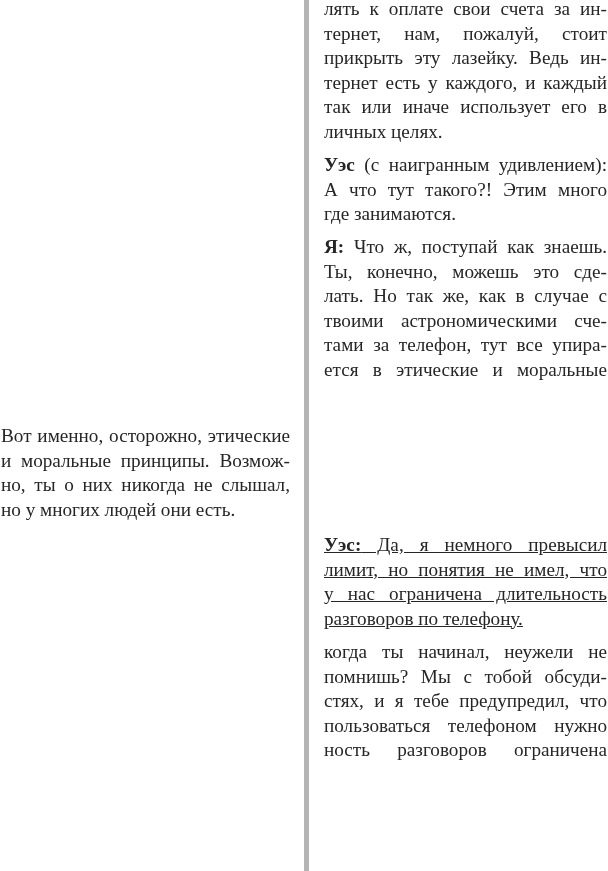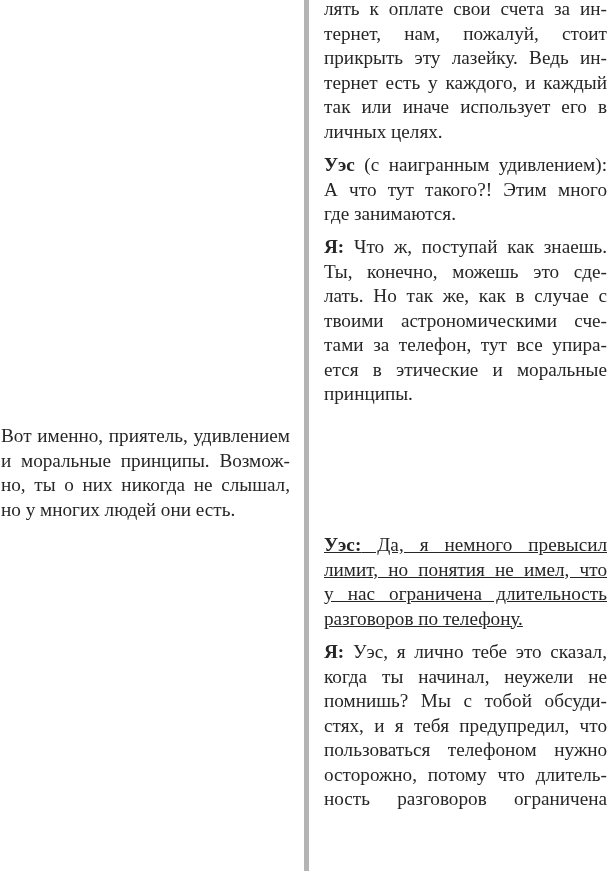--- a/index.html
+++ b/index.html
@@ -34,38 +34,35 @@
   <span class="line last">где занимаются.</span>
 </div>
 
 <div class="para right" style="top:235px;">
   <span class="line"><span class="spk">Я:</span><span> Что ж, поступай как знаешь.</span></span>
   <span class="line">Ты, конечно, можешь это сде-</span>
   <span class="line">лать. Но так же, как в случае с</span>
   <span class="line">твоими астрономическими сче-</span>
   <span class="line">тами за телефон, тут все упира-</span>
   <span class="line">ется в этические и моральные</span>
-  <span class="line last">принципы.</span>
 </div>
 
 <div class="para left" style="top:424px;">
-  <span class="line">Вот именно, приятель, удивлением</span>
+  <span class="line">Вот именно, осторожно, этические</span>
   <span class="line">и моральные принципы. Возмож-</span>
   <span class="line">но, ты о них никогда не слышал,</span>
   <span class="line last">но у многих людей они есть.</span>
 </div>
 
 <div class="para right" style="top:533px;text-decoration:underline;">
   <span class="line"><span class="spk">Уэс:</span><span> Да, я немного превысил</span></span>
   <span class="line">лимит, но понятия не имел, что</span>
   <span class="line">у нас ограничена длительность</span>
   <span class="line last">разговоров по телефону.</span>
 </div>
 
 <div class="para right" style="top:640px;">
-  <span class="line"><span class="spk">Я:</span><span> Уэс, я лично тебе это сказал,</span></span>
   <span class="line">когда ты начинал, неужели не</span>
   <span class="line">помнишь? Мы с тобой обсуди-</span>
-  <span class="line">стях, и я тебя предупредил, что</span>
+  <span class="line">стях, и я тебе предупредил, что</span>
   <span class="line">пользоваться телефоном нужно</span>
-  <span class="line">осторожно, потому что длитель-</span>
   <span class="line">ность разговоров ограничена</span>
 </div>
 
 </body></html>

